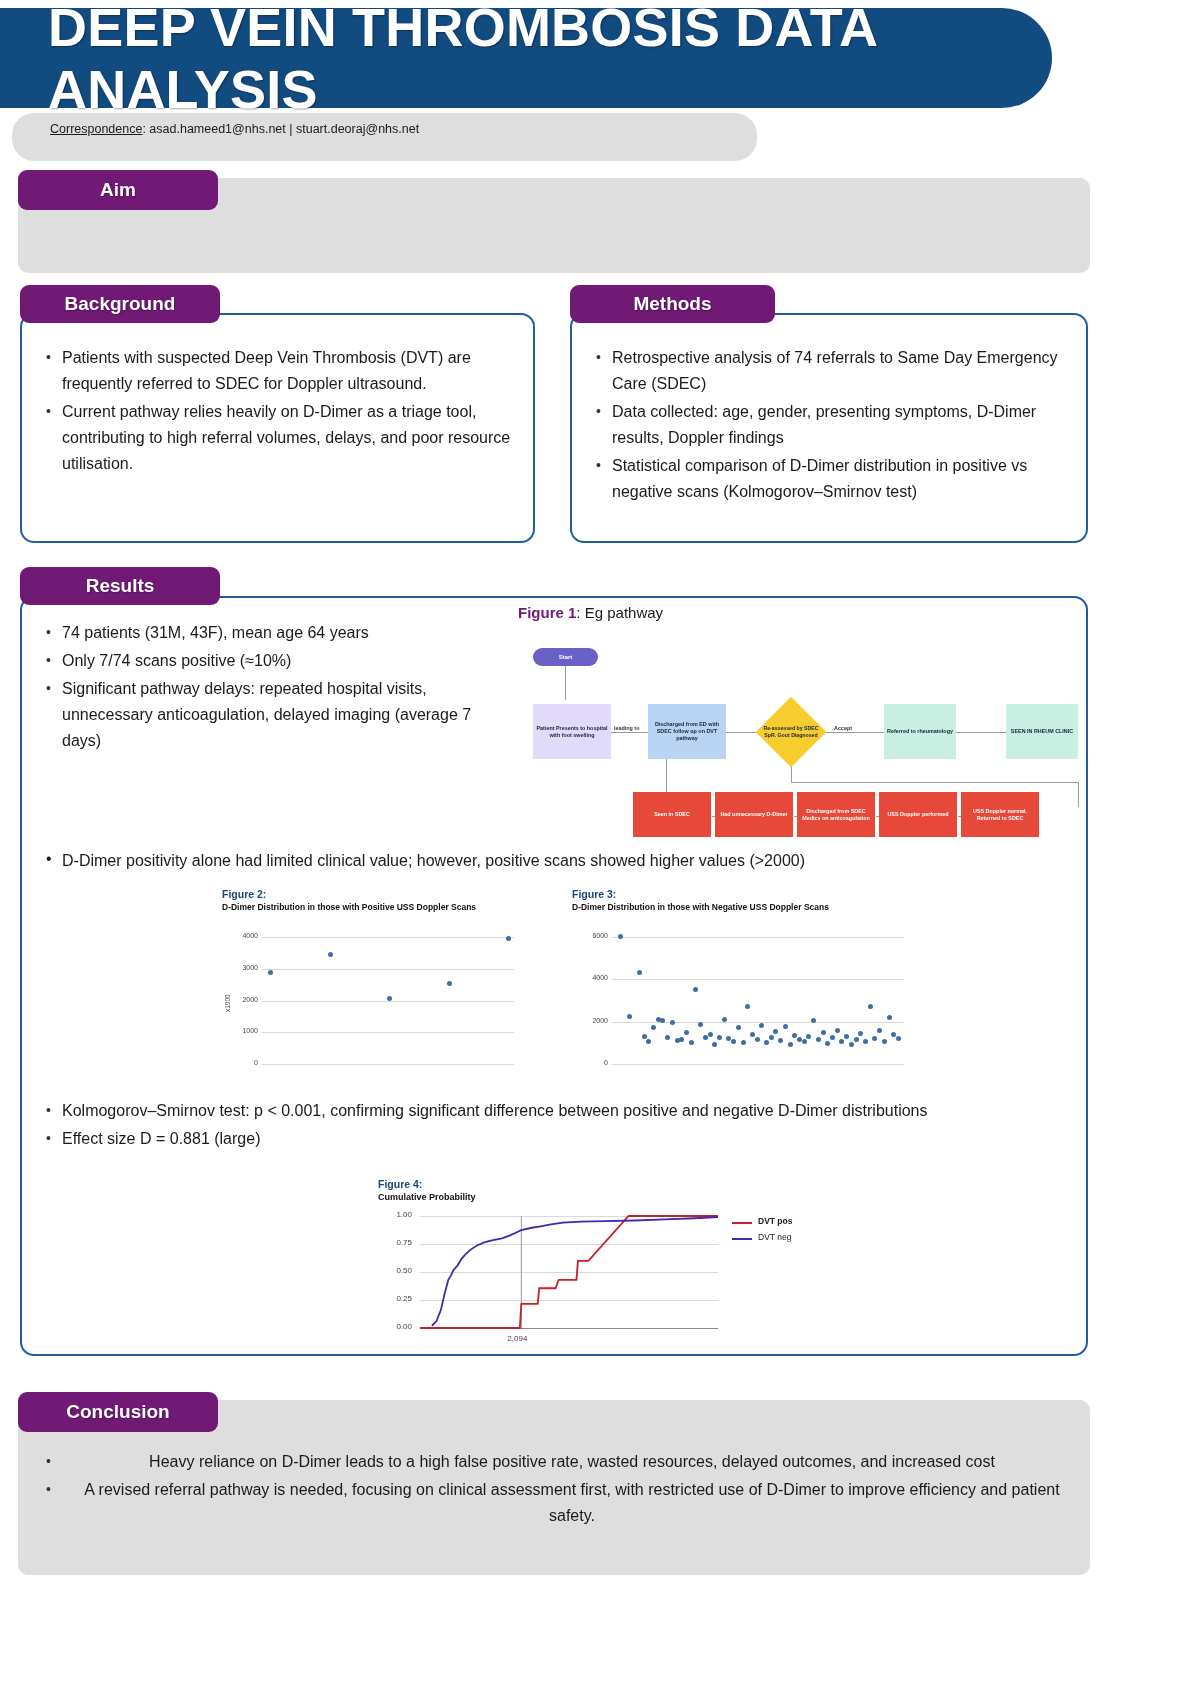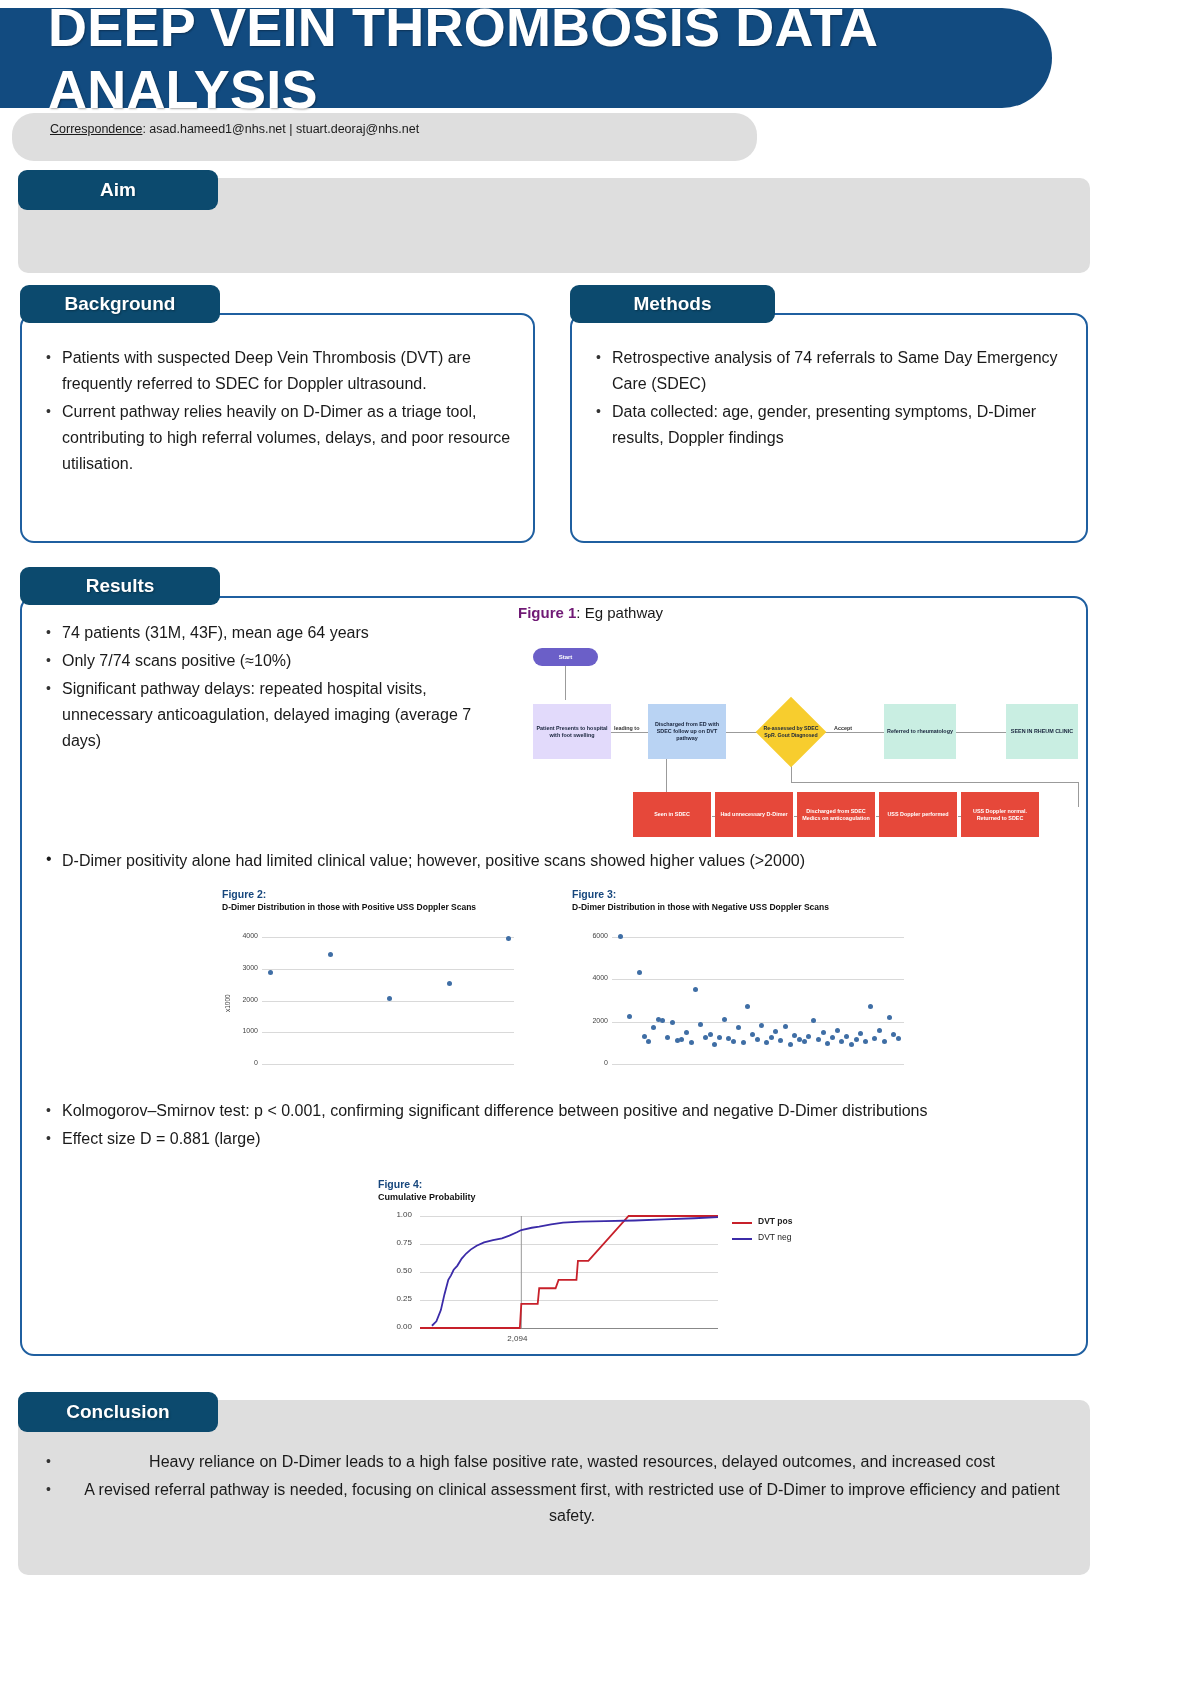--- a/index.html
+++ b/index.html
@@ -37,21 +37,21 @@
     padding: 7px 0 0 38px;
     font-size: 12.5px;
     line-height: 19px;
     color: #1a1a1a;
   }
   .authors-bar u { text-decoration: underline; }
 
   
   .pill {
     position: absolute;
-    background: #0c4a6e;
+    background: #701a75;
     color: #fff;
     font-size: 19px;
     font-weight: bold;
     border-radius: 9px;
     display: flex; align-items: center; justify-content: center;
     z-index: 5;
     text-shadow: 1px 1px 2px rgba(0,0,0,.3);
   }
 
   
@@ -201,20 +201,21 @@
       <li>Patients with suspected Deep Vein Thrombosis (DVT) are frequently referred to SDEC for Doppler ultrasound.</li>
       <li>Current pathway relies heavily on D-Dimer as a triage tool, contributing to high referral volumes, delays, and poor resource utilisation.</li>
     </ul>
   </div>
   <div class="pill bg-pill">Background</div>
 
   <div class="bordered-card me-card">
     <ul class="bullets card-body">
       <li>Retrospective analysis of 74 referrals to Same Day Emergency Care (SDEC)</li>
       <li>Data collected: age, gender, presenting symptoms, D-Dimer results, Doppler findings</li>
+      <li>Statistical comparison of D-Dimer distribution in positive vs negative scans (Kolmogorov–Smirnov test)</li>
     </ul>
   </div>
   <div class="pill me-pill">Methods</div>
 
   <div class="bordered-card res-card"></div>
   <div class="pill res-pill">Results</div>
 
   <ul class="bullets res-bullets">
     <li>74 patients (31M, 43F), mean age 64 years</li>
     <li>Only 7/74 scans positive (≈10%)</li>

